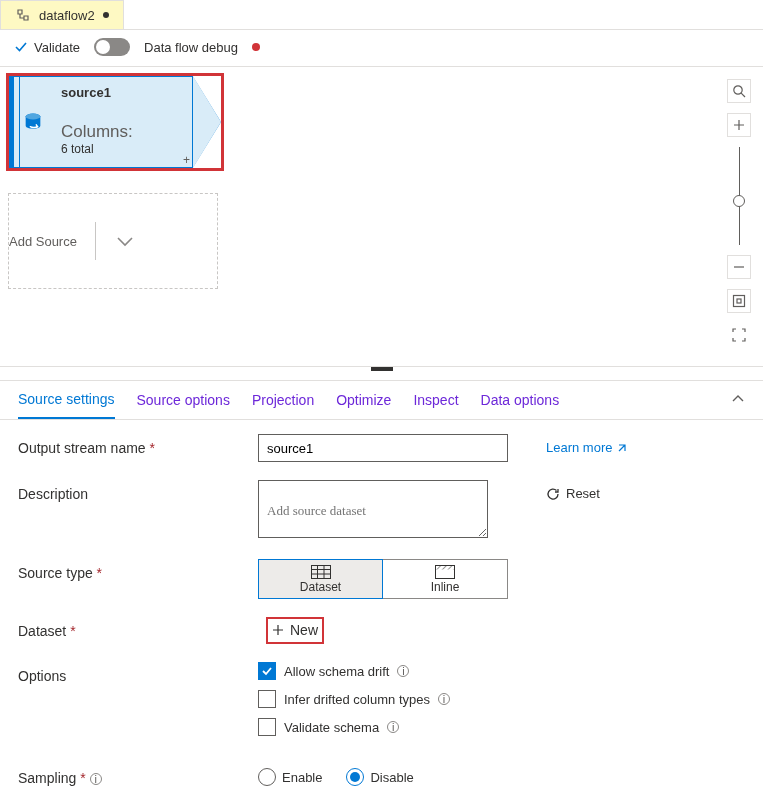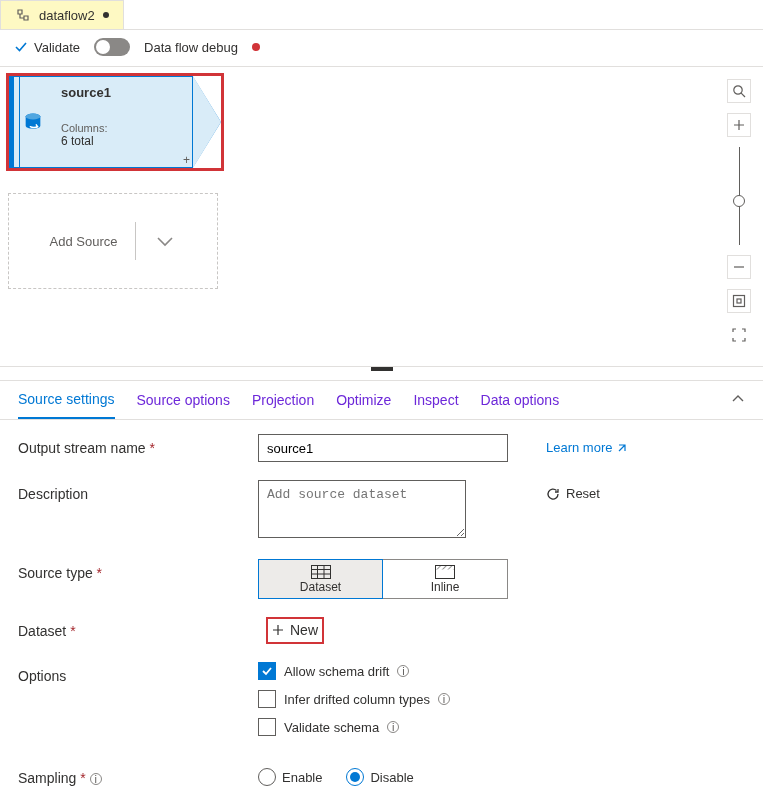--- a/index.html
+++ b/index.html
@@ -109,21 +109,21 @@
     width:142px;
     background:#d9ecf8;
     border-top:1px solid #0078d4;
     border-bottom:1px solid #0078d4;
     border-right:1px solid #0078d4;
     padding:8px 10px;
     font-size:12px;
     position: relative;
   }
   .src-right .name{ font-weight:600; font-size:13px; margin-bottom:22px; }
-  .src-right .cols{ color:#605e5c; font-size:11px; }
+  .src-right .cols{ color:#605e5c; font-size:17px; }
   .src-arrow {
     width:0; height:0;
     border-top:46px solid transparent;
     border-bottom:46px solid transparent;
     border-left:28px solid #d9ecf8;
     position:relative;
   }
   .src-arrow::before{
     content:"";position:absolute;
     border-top:47px solid transparent;
@@ -135,21 +135,21 @@
   .plus-badge {
     position:absolute;
     right:2px; bottom:0;
     font-size:12px; color:#605e5c;
   }
 
   .add-source-node{
     position:absolute; left:8px; top:126px;
     border: 1px dashed #c8c6c4;
     width: 210px; height:96px;
-    display:flex; align-items:center; justify-content:center;
+    display:flex; align-items:center; 
     gap:18px;
     color:#605e5c;
   }
   .add-source-node .divider{
     width:1px; height:38px; background:#c8c6c4;
   }
   .chev-down{ color:#605e5c; }
 
   .drag-bar{
     height:14px;border-top:1px solid #e1dfdd;
@@ -206,24 +206,24 @@
     padding-left:28px;
     padding-top:6px;
   }
   input[type=text].txt{
     width:250px; height:28px;
     border:1px solid #605e5c;
     padding:0 8px;
     font-family:inherit; font-size:13px;
   }
   textarea.txt{
-    width:208px; height:58px;
+    width:230px; height:58px;
     border:1px solid #605e5c;
-    padding:6px 8px;
-    font-family:Liberation Mono, monospace; font-size:13px;
+    padding:22px 8px;
+    font-family:Liberation Serif, serif; font-size:13px;
     resize: both;
     color:#605e5c;
   }
   .link{ color:#0078d4; text-decoration:none; display:inline-flex; align-items:center; gap:4px;}
   .reset-link{ color:#323130; display:inline-flex; align-items:center; gap:6px;}
 
   .seg-group{
     display:flex;
   }
   .seg{

